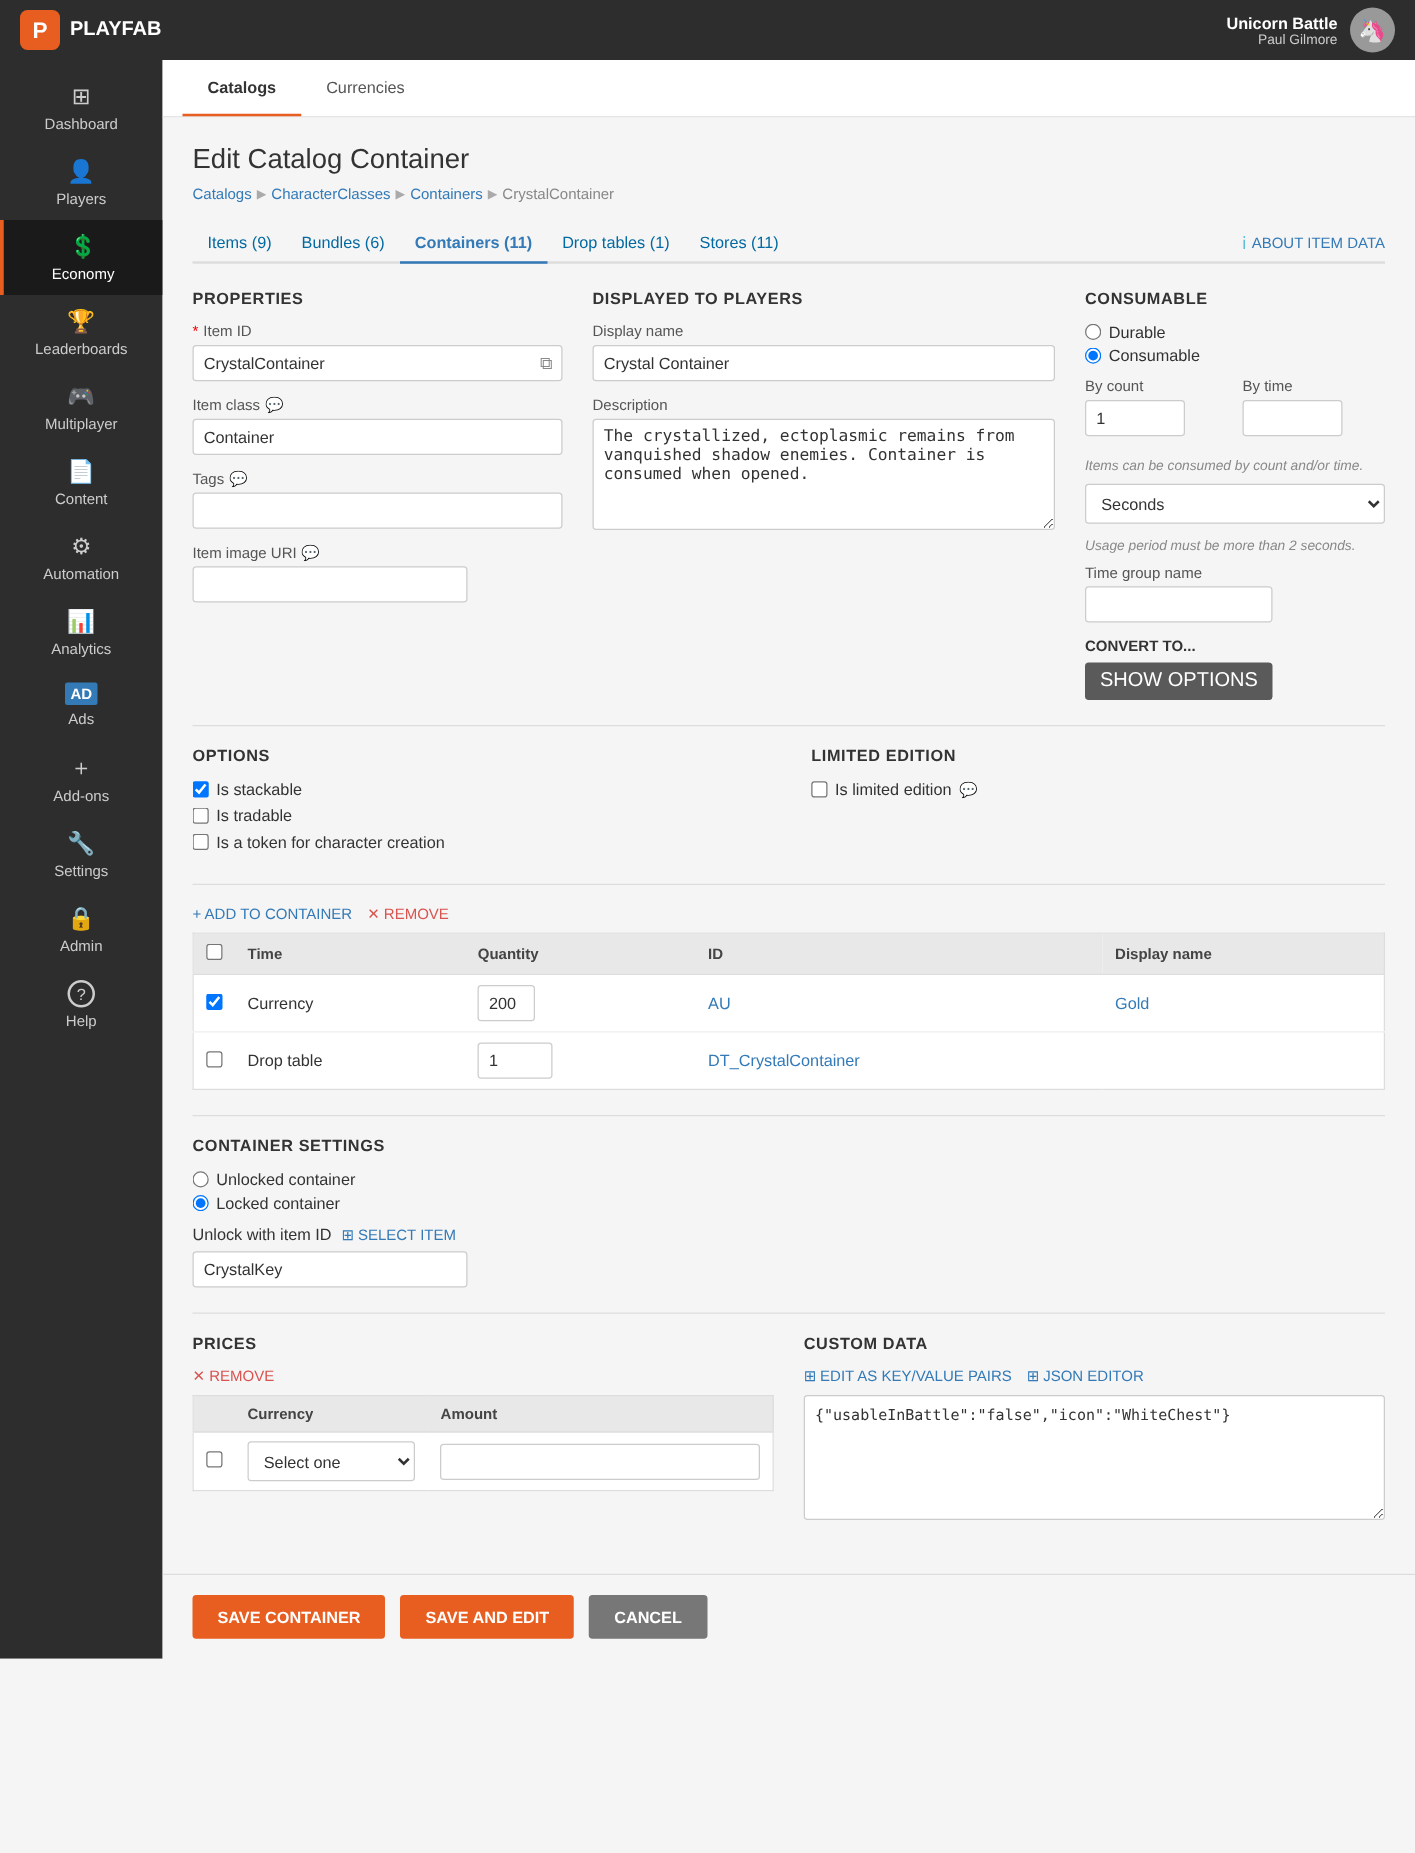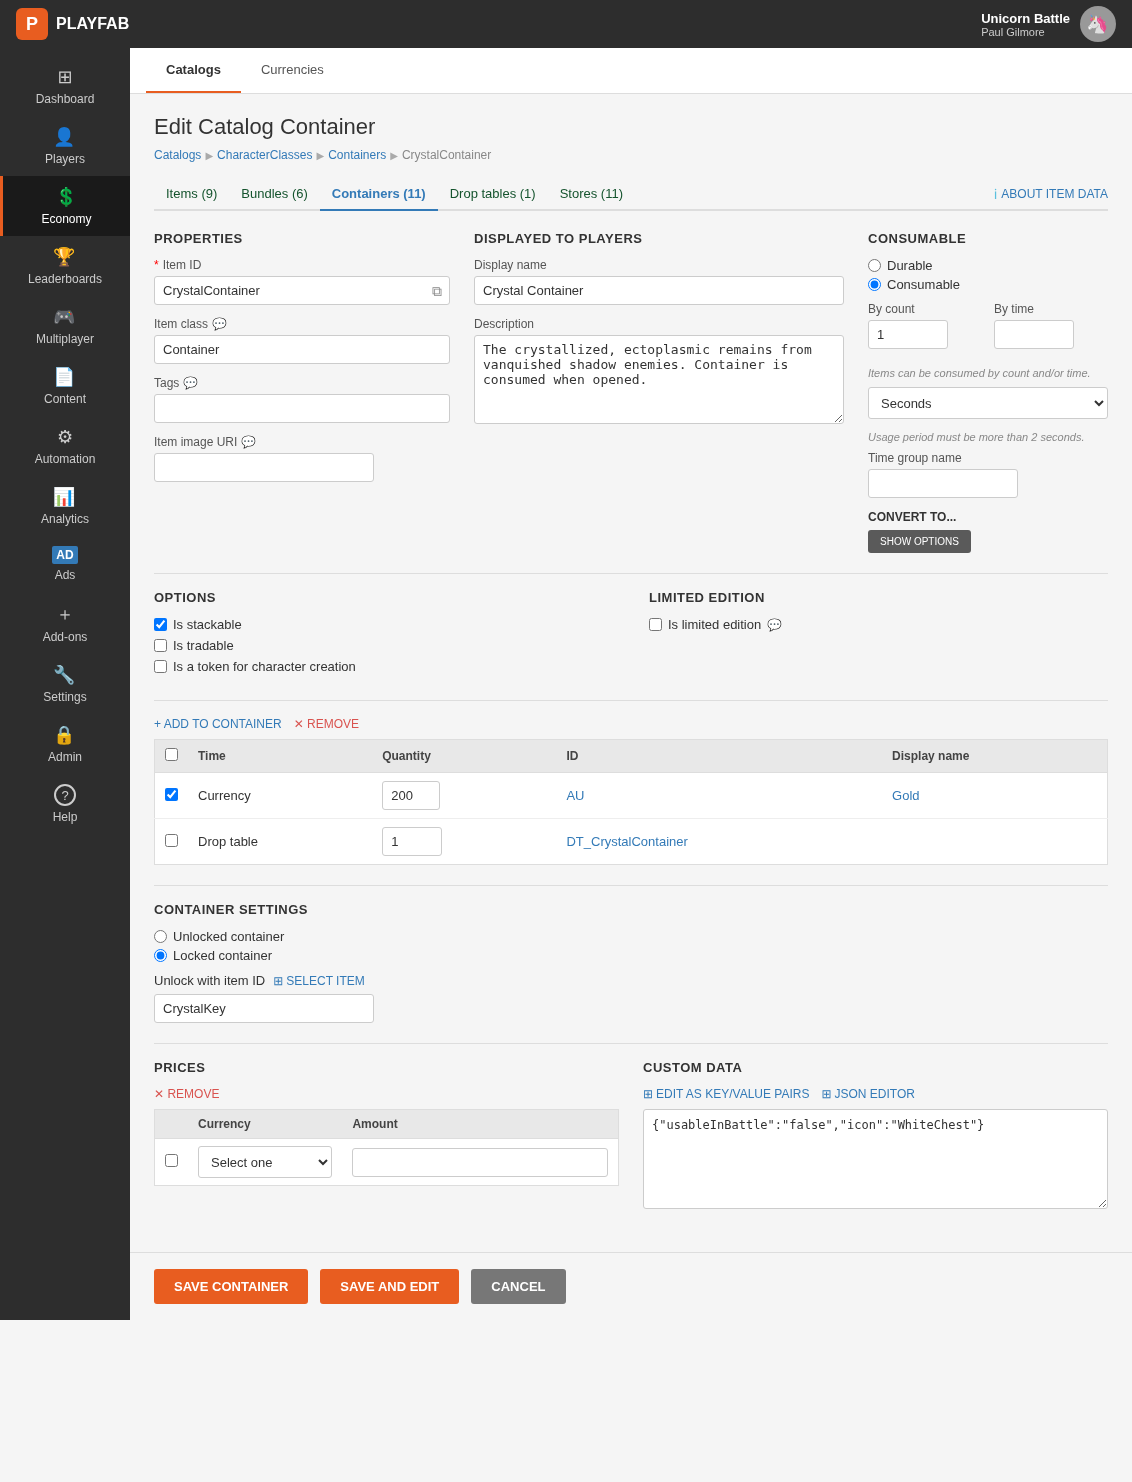--- a/index.html
+++ b/index.html
@@ -32,21 +32,21 @@
     
     .page-content { padding: 20px 24px; background: #f5f5f5; flex: 1; }
 
     .page-title { font-size: 22px; font-weight: normal; margin-bottom: 8px; color: #333; }
     .breadcrumb { display: flex; align-items: center; gap: 4px; font-size: 12px; margin-bottom: 16px; color: #888; }
     .breadcrumb a { color: #337ab7; text-decoration: none; }
     .breadcrumb-sep { color: #aaa; font-size: 10px; }
 
     
     .sub-tabs { display: flex; align-items: center; border-bottom: 2px solid #ddd; margin-bottom: 20px; }
-    .sub-tab { padding: 8px 12px; color: #14532d; cursor: pointer; font-size: 13px; border-bottom: 2px solid transparent; margin-bottom: -2px; }
+    .sub-tab { padding: 8px 12px; color: #0369a1; cursor: pointer; font-size: 13px; border-bottom: 2px solid transparent; margin-bottom: -2px; }
     .sub-tab.active { color: #337ab7; border-bottom: 2px solid #337ab7; font-weight: bold; }
     .about-item-data { margin-left: auto; color: #337ab7; font-size: 12px; display: flex; align-items: center; gap: 4px; cursor: pointer; }
 
     
     .form-row { display: flex; gap: 24px; margin-bottom: 20px; }
     .form-section { flex: 1; }
     .section-title { font-weight: bold; font-size: 13px; margin-bottom: 12px; text-transform: uppercase; letter-spacing: 0.5px; color: #333; }
 
     .field-label { font-size: 12px; color: #555; margin-bottom: 4px; display: flex; align-items: center; gap: 4px; }
     .required-star { color: red; }
@@ -64,21 +64,21 @@
     
     .consumable-section { min-width: 240px; }
     .radio-group { display: flex; flex-direction: column; gap: 4px; margin-bottom: 10px; }
     .radio-item { display: flex; align-items: center; gap: 6px; font-size: 13px; cursor: pointer; }
     input[type="radio"], input[type="checkbox"] { cursor: pointer; }
 
     .by-count-time { display: flex; gap: 12px; margin-bottom: 6px; }
     .by-count-time .field-group { flex: 1; }
     .hint-text { font-size: 11px; color: #888; margin-bottom: 8px; font-style: italic; }
     .convert-section { margin-top: 12px; }
-    .show-options-btn { background: #5a5a5a; color: #fff; border: none; padding: 6px 12px; font-size: 10px; cursor: pointer; border-radius: 3px; }
+    .show-options-btn { background: #5a5a5a; color: #fff; border: none; padding: 6px 12px; font-size: 16px; cursor: pointer; border-radius: 3px; }
     .checkbox-item { display: flex; align-items: center; gap: 6px; margin-bottom: 6px; font-size: 13px; cursor: pointer; }
     .options-limited { display: flex; gap: 36px; }
     .options-col { flex: 1; }
 
     
     .container-contents { margin-bottom: 20px; }
     .link-btn { color: #337ab7; cursor: pointer; font-size: 12px; text-decoration: none; display: inline-flex; align-items: center; gap: 3px; }
     .link-btn.danger { color: #d9534f; }
     .action-bar { display: flex; gap: 12px; margin-bottom: 8px; align-items: center; }
 
@@ -119,21 +119,21 @@
   </style>
 </head>
 <body>
 
 <div class="topbar">
   <div class="topbar-logo">
     <div class="logo-icon">P</div>
     <span>PLAYFAB</span>
   </div>
   <div class="topbar-user">
-    <div style="">
+    <div style="text-align:right">
       <div style="font-weight:bold">Unicorn Battle</div>
       <div style="font-size:11px;color:#ccc">Paul Gilmore</div>
     </div>
     <div class="user-avatar">🦄</div>
   </div>
 </div>
 
 <div class="main-layout">
 
   <div class="sidebar">
@@ -358,21 +358,21 @@
               <th>Time</th>
               <th>Quantity</th>
               <th>ID</th>
               <th>Display name</th>
             </tr>
           </thead>
           <tbody>
             <tr>
               <td><input type="checkbox" checked="" style=""></td>
               <td>Currency</td>
-              <td><input type="text" value="200" style="width: 58px;"></td>
+              <td><input type="text" value="200" style="width: 46px;"></td>
               <td><a>AU</a></td>
               <td><a>Gold</a></td>
             </tr>
             <tr>
               <td><input type="checkbox" style=""></td>
               <td>Drop table</td>
               <td><input type="text" value="1" style="width: 60px;"></td>
               <td><a>DT_CrystalContainer</a></td>
               <td></td>
             </tr>

